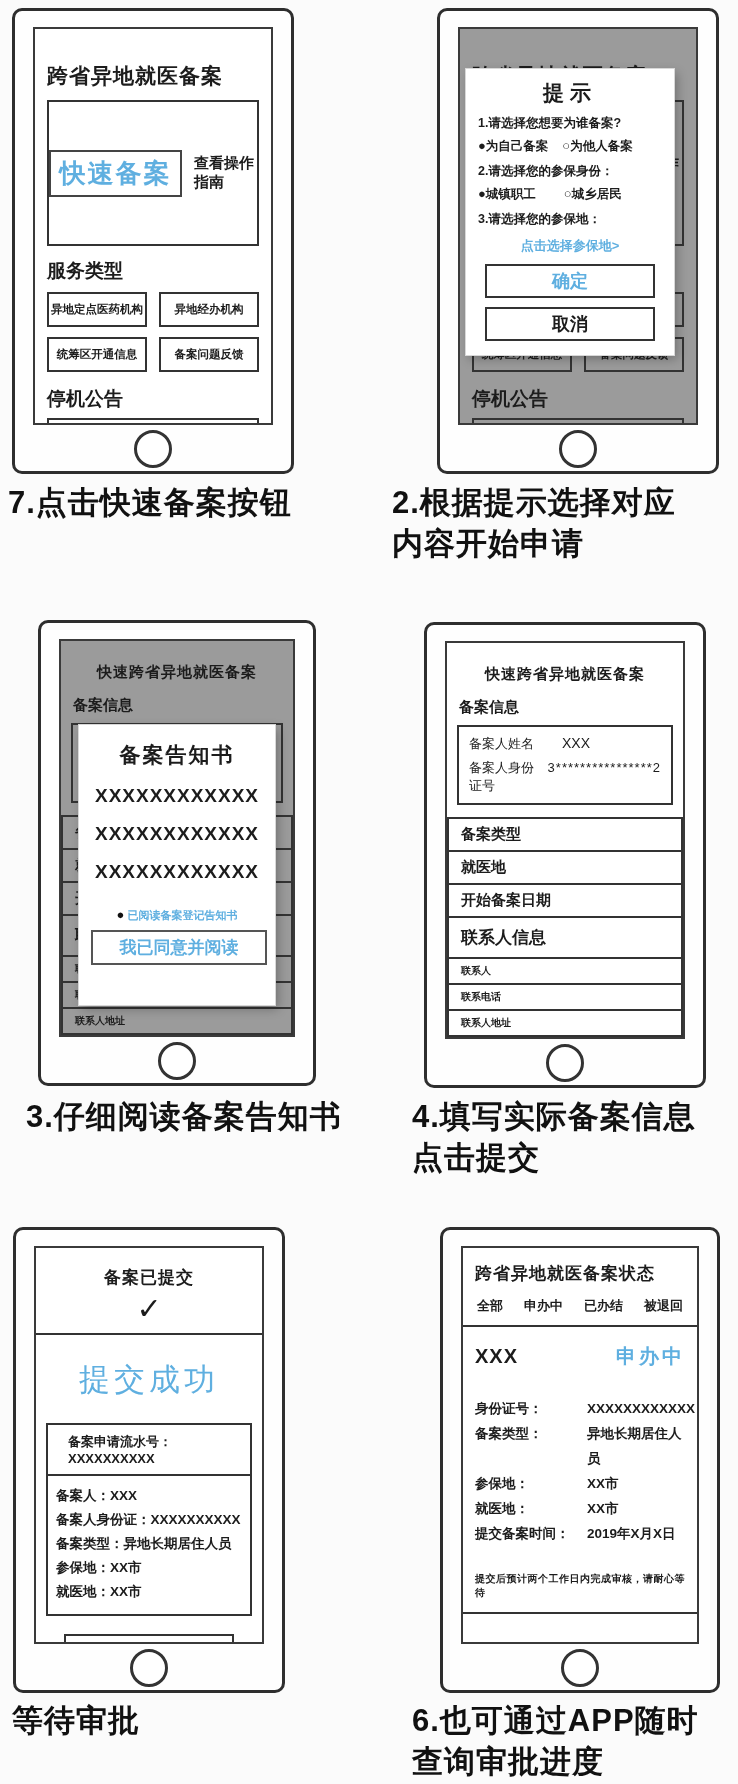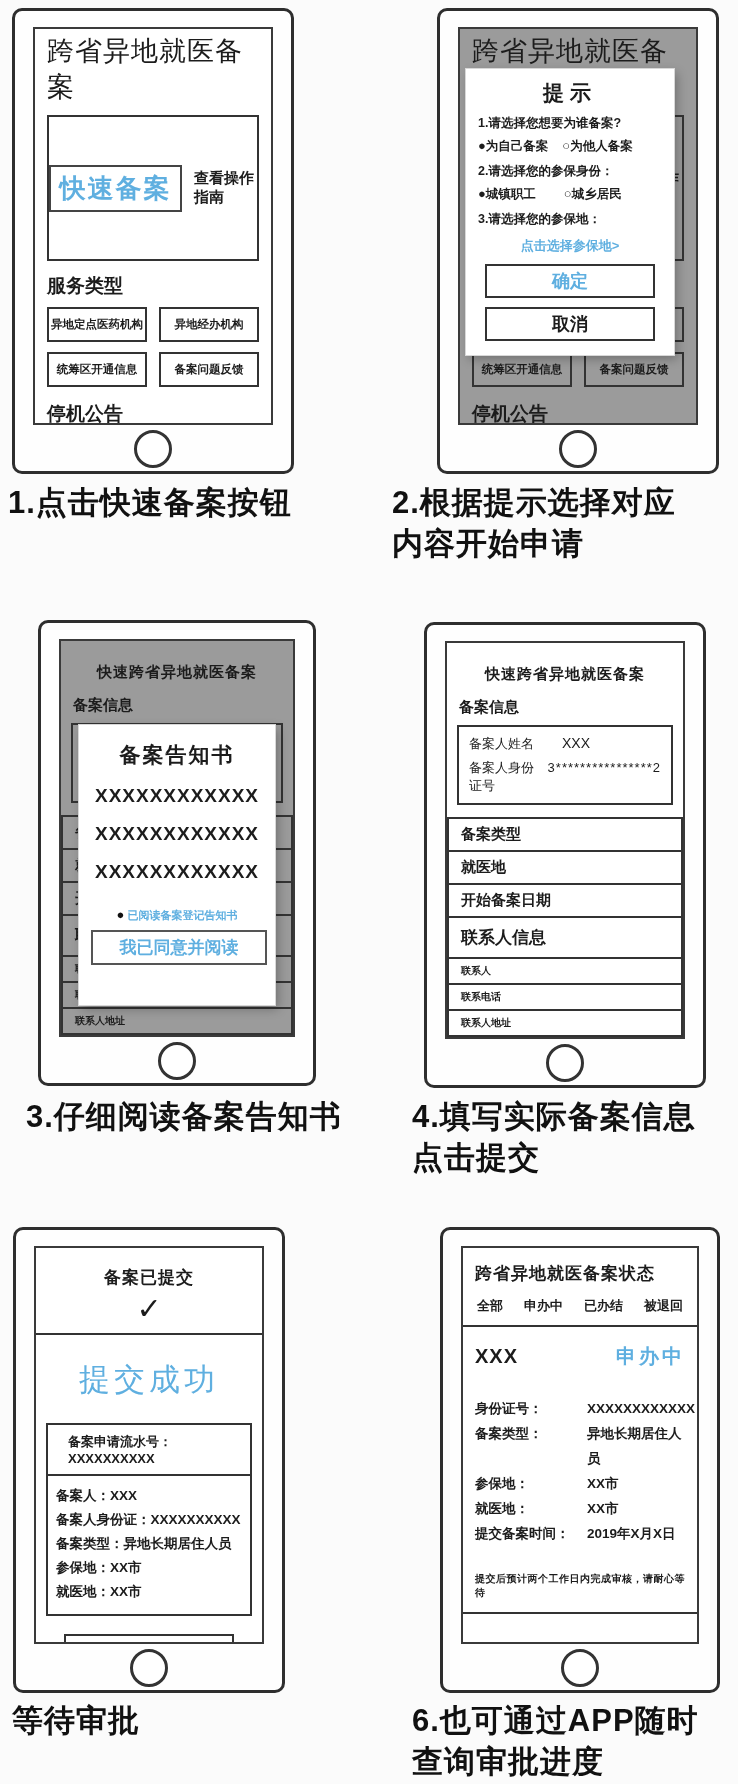--- a/index.html
+++ b/index.html
@@ -17,21 +17,21 @@
   .phone{position:absolute;border:3px solid var(--line);border-radius:10px;background:#fefefe;}
   .screen{position:absolute;left:18px;right:18px;top:16px;bottom:46px;border:2px solid #3a3a3a;background:#fff;overflow:hidden;}
   .screen.dim{background:var(--screen_dim);}
   .home{position:absolute;left:50%;bottom:3px;transform:translateX(-50%);width:38px;height:38px;border:3px solid #333;border-radius:50%;background:#fff;}
 
   
   .caption{position:absolute;font-size:31px;line-height:41px;font-weight:700;color:#111;letter-spacing:1px;}
 
   
   .pad{padding:0 12px;}
-  .p-title{margin-top:4px;font-size:27px;font-weight:400;letter-spacing:1px;}
+  .p-title{margin-top:33px;font-size:21px;font-weight:700;letter-spacing:1px;}
   .hero{margin-top:10px;border:2px solid #333;height:146px;display:flex;align-items:center;justify-content:center;gap:12px;}
   .quick-btn{border:2px solid #444;width:188px;padding:4px 0;text-align:center;color:var(--blue);font-size:26px;font-weight:700;letter-spacing:2px;cursor:pointer;}
   .guide{font-size:15px;font-weight:700;}
   .sec-h{margin-top:12px;font-size:19px;font-weight:800;}
   .svc-grid{margin-top:8px;display:grid;grid-template-columns:1fr 1fr;gap:10px 12px;}
   .svc-btn{border:2px solid #333;font-size:11.5px;font-weight:700;text-align:center;padding:8px 2px;cursor:pointer;}
   .dt-h{margin-top:14px;font-size:19px;font-weight:800;}
   .dt-row{margin-top:6px;border:2px solid #333;display:flex;padding:5px 8px;font-size:13.5px;font-weight:700;}
   .dt-row .c2{margin-left:70px;}
 
@@ -289,21 +289,21 @@
           </div>
         </div>
         <div class="p6-note">提交后预计两个工作日内完成审核，请耐心等待</div>
         <div class="p6-line"></div>
       </div>
     </div>
     <div class="home"></div>
   </div>
 
   <div class="caption" style="left:8px;top:482px;">
-    <div>1.点击快速备案按钮</div>
+    <div>7.点击快速备案按钮</div>
   </div>
   <div class="caption" style="left:392px;top:482px;">
     <div>2.根据提示选择对应</div>
     <div>内容开始申请</div>
   </div>
   <div class="caption" style="left:26px;top:1096px;">
     <div>3.仔细阅读备案告知书</div>
   </div>
   <div class="caption" style="left:412px;top:1096px;">
     <div>4.填写实际备案信息</div>

